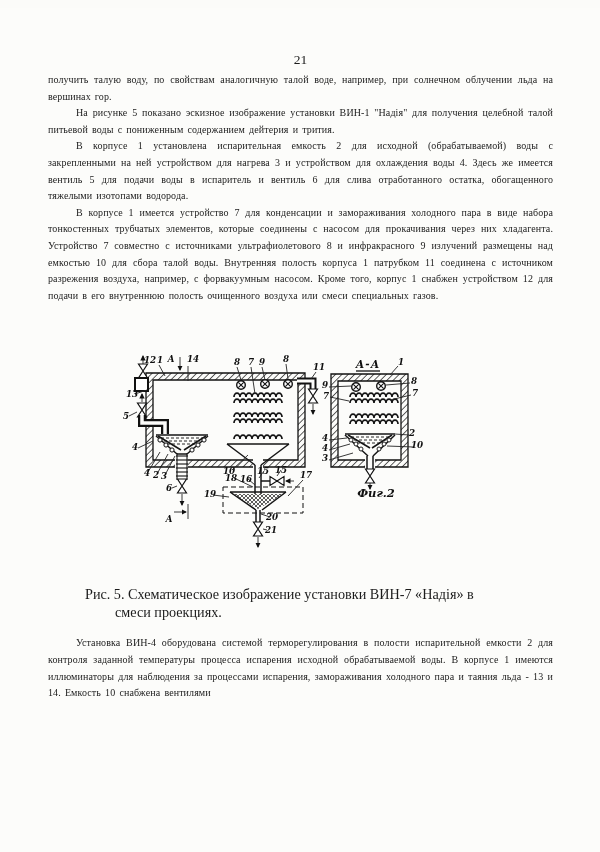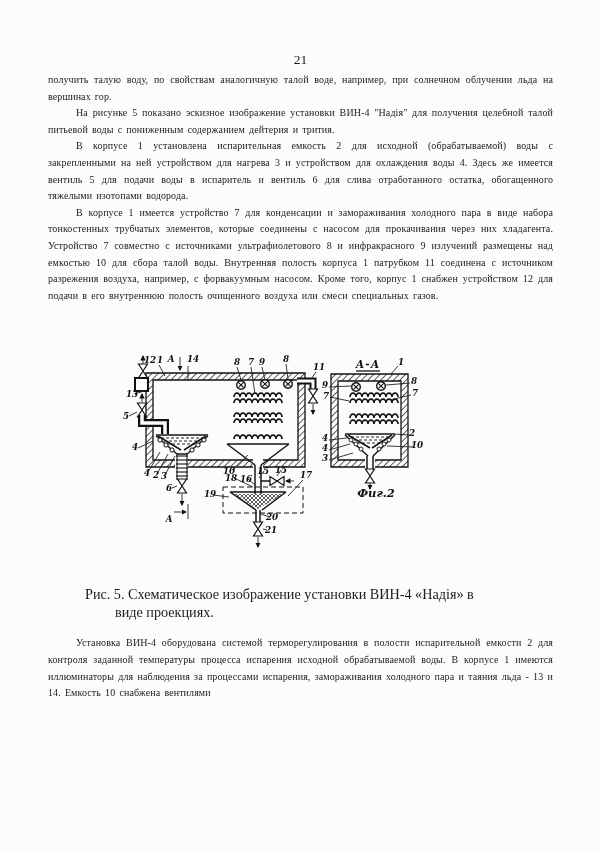--- a/index.html
+++ b/index.html
@@ -23,21 +23,21 @@
 </style>
 </head>
 <body>
 
 <div class="page">
   <div class="content">
 
     <div class="page-number">21</div>
 
     <p class="para no-indent">получить талую воду, по свойствам аналогичную талой воде, например, при солнечном облучении льда на вершинах гор.</p>
-    <p class="para">На рисунке 5 показано эскизное изображение установки ВИН-4 "Надія" для получения целебной талой питьевой воды с пониженным содержанием дейтерия и трития.</p>
+    <p class="para">На рисунке 5 показано эскизное изображение установки ВИН-1 "Надія" для получения целебной талой питьевой воды с пониженным содержанием дейтерия и трития.</p>
     <p class="para">В корпусе 1 установлена испарительная емкость 2 для исходной (обрабатываемой) воды с закрепленными на ней устройством для нагрева 3 и устройством для охлаждения воды 4. Здесь же имеется вентиль 5 для подачи воды в испаритель и вентиль 6 для слива отработанного остатка, обогащенного тяжелыми изотопами водорода.</p>
     <p class="para">В корпусе 1 имеется устройство 7 для конденсации и замораживания холодного пара в виде набора тонкостенных трубчатых элементов, которые соединены с насосом для прокачивания через них хладагента. Устройство 7 совместно с источниками ультрафиолетового 8 и инфракрасного 9 излучений размещены над емкостью 10 для сбора талой воды. Внутренняя полость корпуса 1 патрубком 11 соединена с источником разрежения воздуха, например, с форвакуумным насосом. Кроме того, корпус 1 снабжен устройством 12 для подачи в его внутреннюю полость очищенного воздуха или смеси специальных газов.</p>
 
     <div class="figure">
       <svg width="420" height="222" viewBox="0 0 420 222">
         <defs>
           <pattern id="hatch" width="4.5" height="4.5" patternUnits="userSpaceOnUse" patternTransform="rotate(45)">
             <line x1="0" y1="0" x2="0" y2="4.5" stroke="#1a1a1a" stroke-width="1.4"></line>
           </pattern>
           <pattern id="xhatch" width="4" height="4" patternUnits="userSpaceOnUse">
@@ -261,20 +261,20 @@
             <text x="227" y="107" class="lbl">4</text>
             <text x="227" y="117" class="lbl">3</text>
             <text x="314" y="92" class="lbl">2</text>
             <text x="319" y="104" class="lbl">10</text>
             <text x="278" y="153" class="lbl figcap">Фиг.2</text>
           </g>
       </svg>
     </div>
 
     <div class="caption">
-      <div class="line1">Рис. 5. Схематическое изображение установки ВИН-4 «Надія» в</div>
-      <div class="line2">виде проекциях.</div>
+      <div class="line1">Рис. 5. Схематическое изображение установки ВИН-7 «Надія» в</div>
+      <div class="line2">смеси проекциях.</div>
     </div>
 
     <p class="para last">Установка ВИН-4 оборудована системой терморегулирования в полости испарительной емкости 2 для контроля заданной температуры процесса испарения исходной обрабатываемой воды. В корпусе 1 имеются иллюминаторы для наблюдения за процессами испарения, замораживания холодного пара и таяния льда - 13 и 14. Емкость 10 снабжена вентилями</p>
 
   </div>
 </div>
 
 </body></html>

